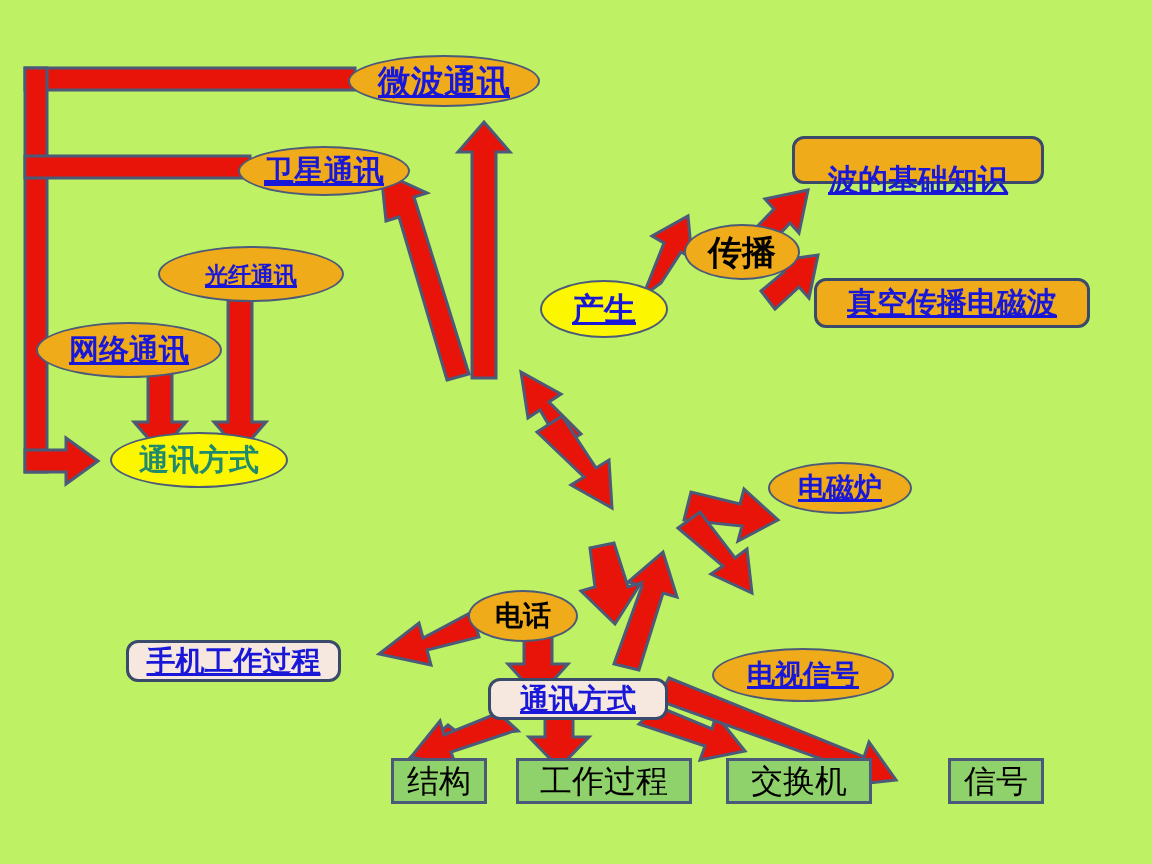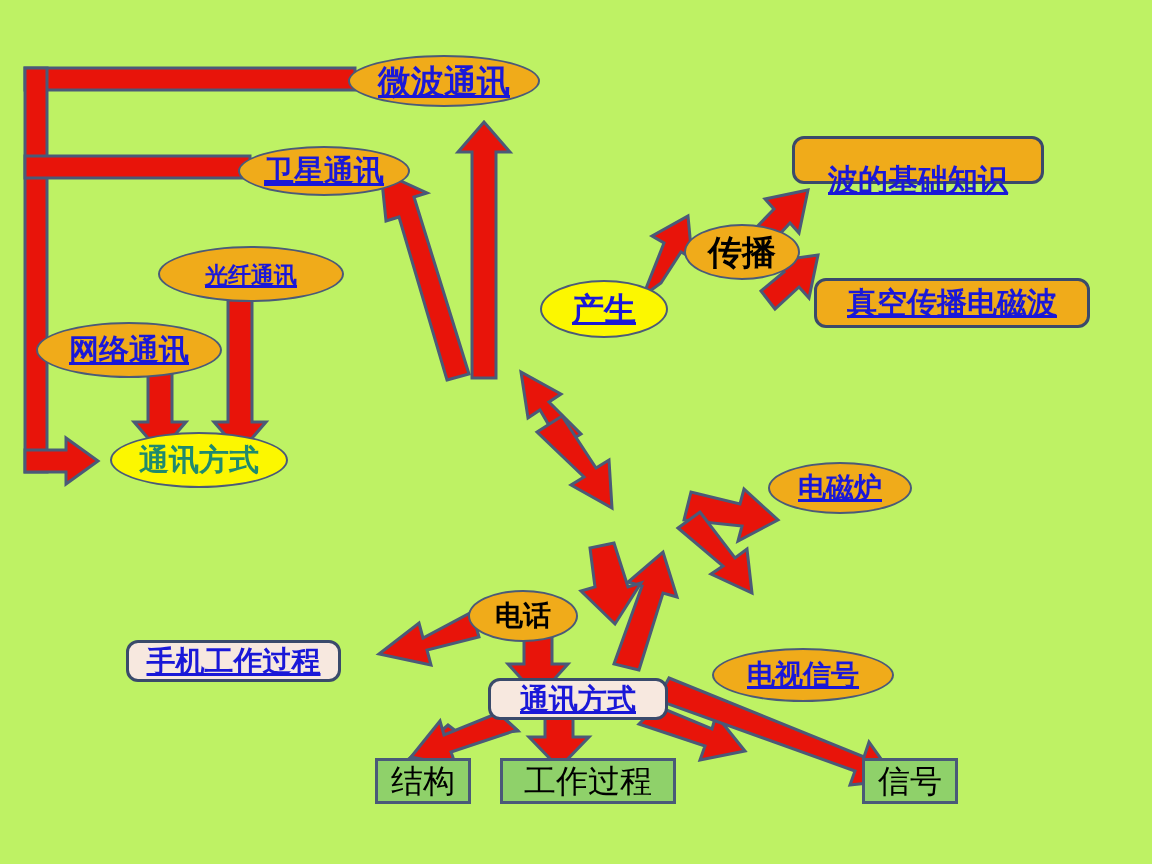--- a/index.html
+++ b/index.html
@@ -25,21 +25,21 @@
   .ell{border-radius:50%;border:2px solid #4a5a78;}
   
   .rrect{border-radius:12px;border:3px solid #3a4a6b;}
   
   .srect{border:3px solid #4a5a78;}
 
   .fill-orange{background:#f0ab1a;}
   .fill-yellow{background:#fcf700;}
   .fill-red{background:#e8140a;}
   .fill-cream{background:#f7e8df;}
-  .fill-green{background:#8fd16a;}
+  .fill-green{background:#8fd16a;margin-left:16px;}
 
   .t-blue{color:#1a18d8;text-decoration:underline;text-decoration-thickness:3px;text-underline-offset:2px;}
   .t-black{color:#000000;}
   .t-yellowtext{color:#ffe400;}
   .t-teal{color:#1f8a6e;}
 
   .serif{font-family:"DejaVu Serif","Liberation Serif",serif;}
   .it{font-style:italic;font-weight:bold;}
   .bold{font-weight:bold;}
 </style>
@@ -210,18 +210,21 @@
   </div>
 
   <div class="node srect fill-green" style="left:375px;top:758px;width:96px;height:46px;">
     <span class="serif t-black" style="font-size:32px;">结构</span>
   </div>
 
   <div class="node srect fill-green" style="left:500px;top:758px;width:176px;height:46px;">
     <span class="serif t-black" style="font-size:32px;">工作过程</span>
   </div>
 
-
-  <div class="node srect fill-green" style="left:862px;top:758px;width:96px;height:46px;">
+  <div class="node srect fill-green" style="left:710px;top:758px;width:146px;height:46px;">
+    <span class="serif t-black" style="font-size:32px;">交换机</span>
+  </div>
+
+  <div class="node srect fill-green" style="left:932px;top:758px;width:96px;height:46px;">
     <span class="serif t-black" style="font-size:32px;">信号</span>
   </div>
 
 </div>
 
 </body></html>

